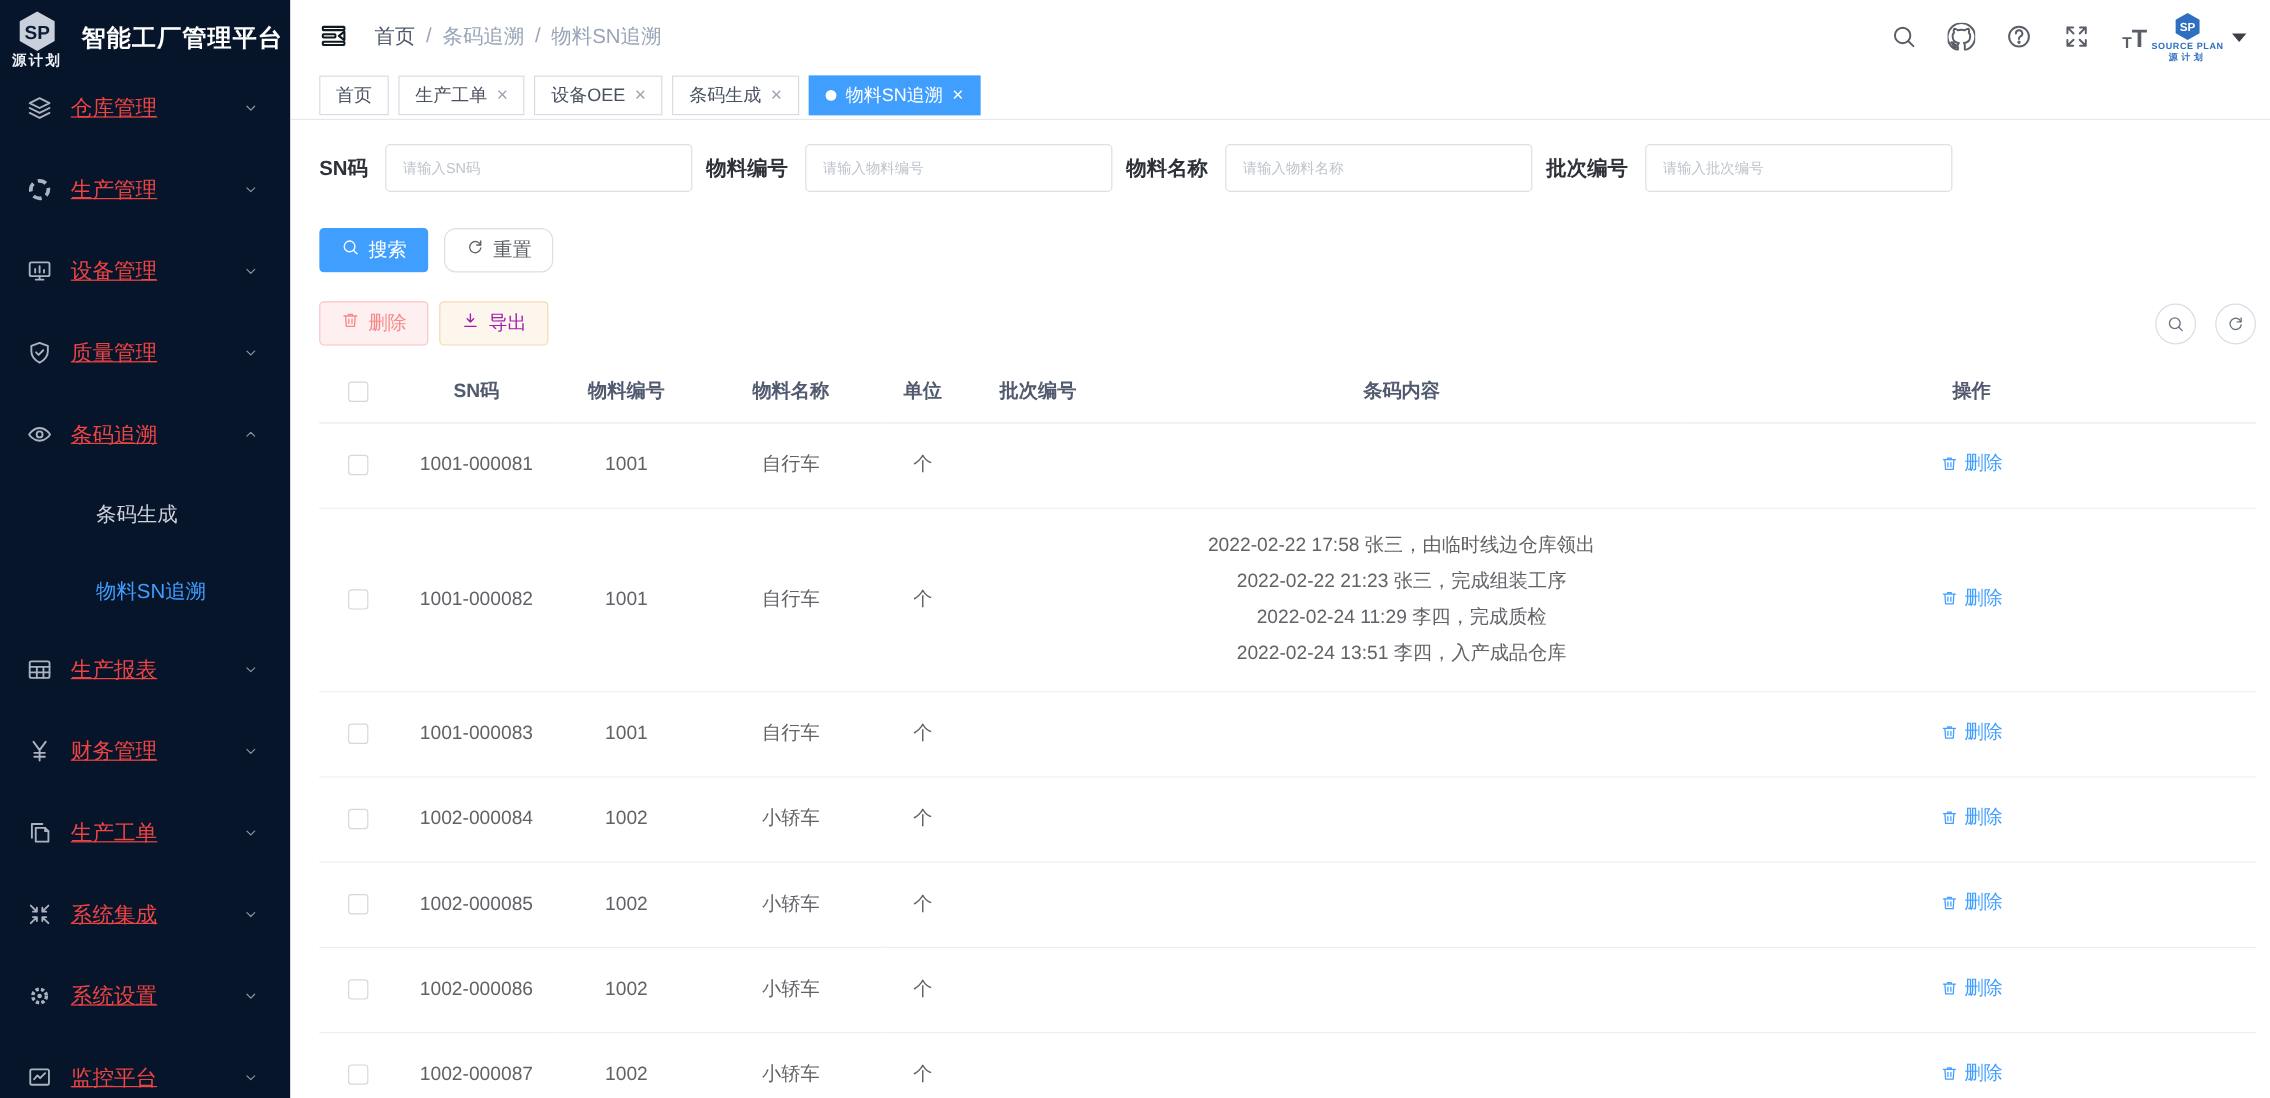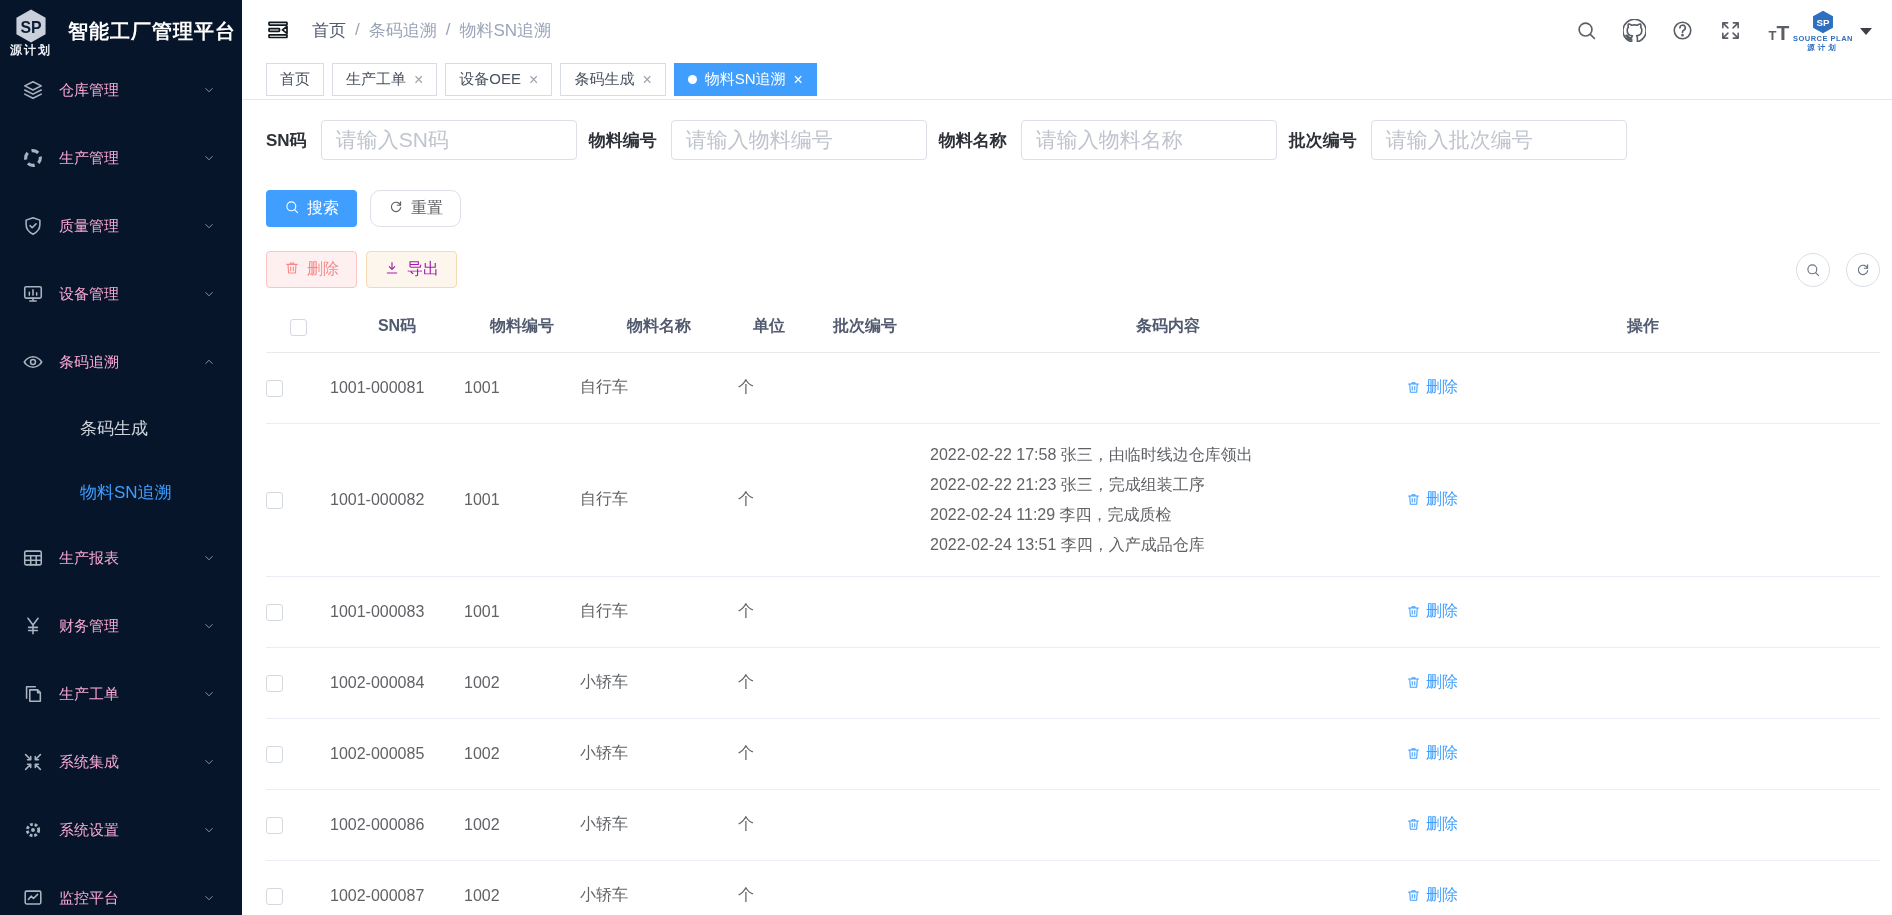--- a/index.html
+++ b/index.html
@@ -15,21 +15,21 @@
   .sidebar { width:242px; flex-shrink:0; background:#07152a; overflow:hidden; }
   .logo-row { height:56px; display:flex; align-items:center; padding:6px 6px 0 10px; cursor:pointer; }
   .logo-mark { width:52px; text-align:center; line-height:0; }
   .logo-mark svg { width:38px; height:40px; }
   .logo-sub { font-size:12px; font-weight:700; color:#eef1f6; letter-spacing:2px; line-height:12px; margin-top:-2px; }
   .logo-title { font-size:20px; font-weight:700; color:#fff; margin-left:16px; letter-spacing:1px; white-space:nowrap; }
   .menu { margin-top:0; }
   .menu-item { display:flex; align-items:center; height:68px; padding:0 26px 0 22px; cursor:pointer; }
   .mi-icon { width:22px; height:22px; margin-right:15px; color:#aab3c0; flex-shrink:0; }
   .mi-icon svg { width:22px; height:22px; display:block; }
-  .mi-label { flex:1; font-size:15px; color:#f9a8d4; }
+  .mi-label { flex:1; font-size:18px; color:#ef4444;text-decoration:underline; }
   .mi-arrow { width:14px; height:14px; color:#8d97a5; }
   .mi-arrow svg { width:14px; height:14px; display:block; }
   .mi-arrow.up { transform:rotate(180deg); }
   .submenu-item { height:64px; display:flex; align-items:center; padding-left:80px; font-size:17px; color:#ced3db; cursor:pointer; }
   .submenu-item.active { color:#409EFF; }
   svg { fill:none; stroke:currentColor; stroke-width:1.7; stroke-linecap:round; stroke-linejoin:round; }
 
   
   .main { flex:1; display:flex; flex-direction:column; min-width:0; }
   .navbar { height:60px; display:flex; align-items:center; padding:0 20px 0 24px; background:#fff; }
@@ -55,39 +55,39 @@
   .tab.active { background:#409EFF; border-color:#409EFF; color:#fff; }
   .tab-dot { width:9px; height:9px; border-radius:50%; background:#fff; display:inline-block; }
   .tab-close { font-size:16px; color:#9aa2af; line-height:1; }
   .tab.active .tab-close { color:#fff; }
 
   .content { flex:1; padding:20px 12px 0 24px; overflow:hidden; background:#fff; }
 
   .search-form { display:flex; align-items:center; margin-bottom:30px; }
   .sf-field { display:flex; align-items:center; margin-right:12px; }
   .sf-label { font-size:17px; font-weight:700; color:#2e3238; margin-right:14px; white-space:nowrap; }
-  .sf-input { width:256px; height:40px; border:1px solid #dcdfe6; border-radius:4px; padding:0 14px; font-size:21px; color:#606266; outline:none; font-family:inherit; }
+  .sf-input { width:256px; height:40px; border:1px solid #dcdfe6; border-radius:4px; padding:0 14px; font-size:12px; color:#606266; outline:none; font-family:inherit; }
   .sf-input::placeholder { color:#bfc4cd; }
 
   .btn-row { display:flex; gap:13px; margin-bottom:24px; }
   .btn { height:37px; padding:0 17px; border-radius:4px; font-size:16px; display:inline-flex; align-items:center; gap:7px; border:1px solid transparent; background:#fff; cursor:pointer; font-family:inherit; }
   .btn svg { width:16px; height:16px; }
   .btn-primary { background:#409EFF; color:#fff; }
   .btn-plain { border-color:#dcdfe6; color:#606266;border-radius:10px; }
   .btn-danger-light { background:#fef0f0; border-color:#fbc4c4; color:#f78989; }
   .btn-warn-light { background:#fdf6ec; border-color:#f5dab1; color:#a21caf; }
 
   .toolbar { display:flex; align-items:center; gap:9px; margin-bottom:14px; }
   .toolbar-right { margin-left:auto; display:flex; gap:16px; }
   .circle-btn { width:34px; height:34px; border-radius:50%; border:1px solid #dadee4; background:#fff; color:#6b7480; display:flex; align-items:center; justify-content:center; cursor:pointer; }
   .circle-btn svg { width:16px; height:16px; }
 
   table { width:100%; border-collapse:collapse; table-layout:fixed; }
   th { height:50px; font-size:16px; font-weight:700; color:#515a6e; text-align:center; border-bottom:1px solid #e8eaec; }
-  td { height:71px; font-size:16px; color:#606266; border-bottom:1px solid #ebeef5; padding:0; }
+  td { height:71px; font-size:16px; color:#606266; text-align:center; border-bottom:1px solid #ebeef5; padding:0; }
   .cb { display:inline-block; width:17px; height:17px; border:1.5px solid #d4d8df; border-radius:3px; background:#fff; cursor:pointer; vertical-align:middle; }
   .bc-lines { padding:16px 0; line-height:30px; }
   .del-link { color:#409EFF; display:inline-flex; align-items:center; gap:5px; cursor:pointer; font-size:16px; }
   .del-link svg { width:15px; height:15px; }
 </style>
 </head>
 <body>
 
 <div class="app">
 
@@ -127,39 +127,39 @@
     <span class="mi-label">生产管理</span>
     <span class="mi-arrow">
             <svg viewBox="0 0 24 24" stroke-width="2">
               <path d="m6.5 9.5 5.5 5.5 5.5-5.5"></path>
             </svg>
           </span>
   </div>
         <div class="menu-item">
     <span class="mi-icon">
             <svg viewBox="0 0 24 24">
+              <rect x="3" y="4" width="18" height="12.5" rx="1.5"></rect>
+              <path d="M8 13.2V10M12 13.2V7.5M16 13.2v-2.4M12 16.5v3.2M8.5 19.7h7"></path>
+            </svg>
+          </span>
+    <span class="mi-label">设备管理</span>
+    <span class="mi-arrow">
+            <svg viewBox="0 0 24 24" stroke-width="2">
+              <path d="m6.5 9.5 5.5 5.5 5.5-5.5"></path>
+            </svg>
+          </span>
+  </div>
+        <div class="menu-item">
+    <span class="mi-icon">
+            <svg viewBox="0 0 24 24">
               <path d="M12 3l7.5 2.6v5.1c0 4.6-3.2 8.1-7.5 10.3-4.3-2.2-7.5-5.7-7.5-10.3V5.6Z"></path>
               <path d="m8.8 11.6 2.3 2.3 4.2-4.2"></path>
             </svg>
           </span>
     <span class="mi-label">质量管理</span>
-    <span class="mi-arrow">
-            <svg viewBox="0 0 24 24" stroke-width="2">
-              <path d="m6.5 9.5 5.5 5.5 5.5-5.5"></path>
-            </svg>
-          </span>
-  </div>
-        <div class="menu-item">
-    <span class="mi-icon">
-            <svg viewBox="0 0 24 24">
-              <rect x="3" y="4" width="18" height="12.5" rx="1.5"></rect>
-              <path d="M8 13.2V10M12 13.2V7.5M16 13.2v-2.4M12 16.5v3.2M8.5 19.7h7"></path>
-            </svg>
-          </span>
-    <span class="mi-label">设备管理</span>
     <span class="mi-arrow">
             <svg viewBox="0 0 24 24" stroke-width="2">
               <path d="m6.5 9.5 5.5 5.5 5.5-5.5"></path>
             </svg>
           </span>
   </div>
         <div class="menu-item">
     <span class="mi-icon">
             <svg viewBox="0 0 24 24">
               <path d="M2.5 12S6 6.2 12 6.2 21.5 12 21.5 12 18 17.8 12 17.8 2.5 12 2.5 12Z"></path>

